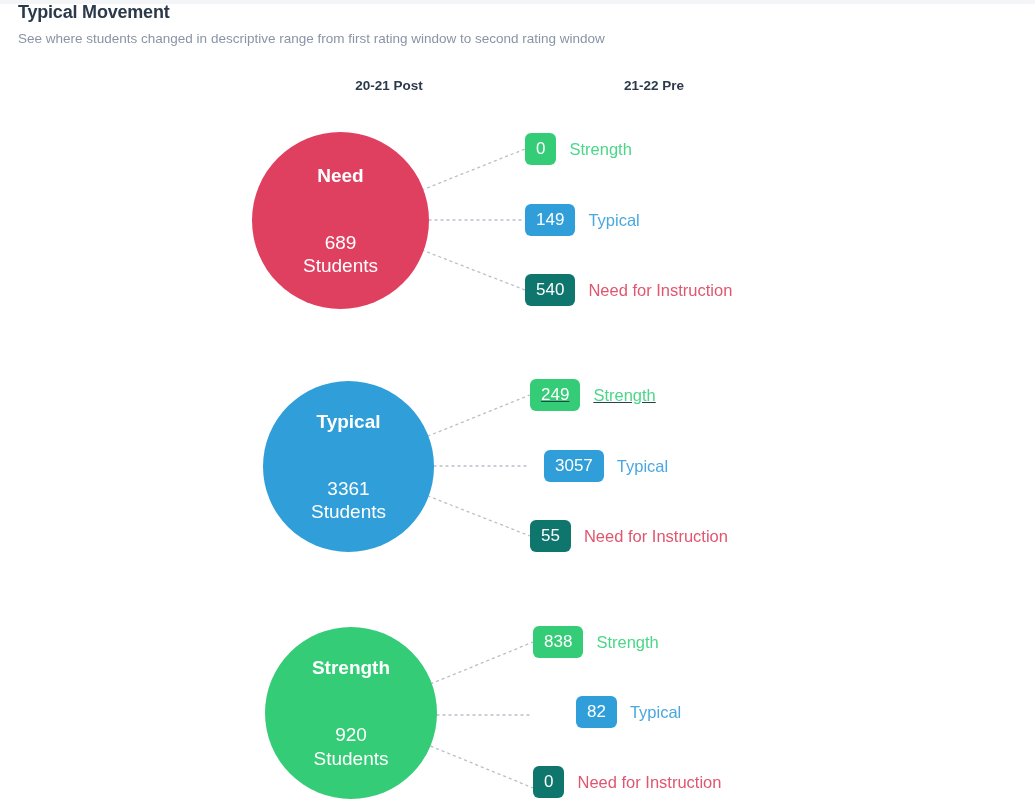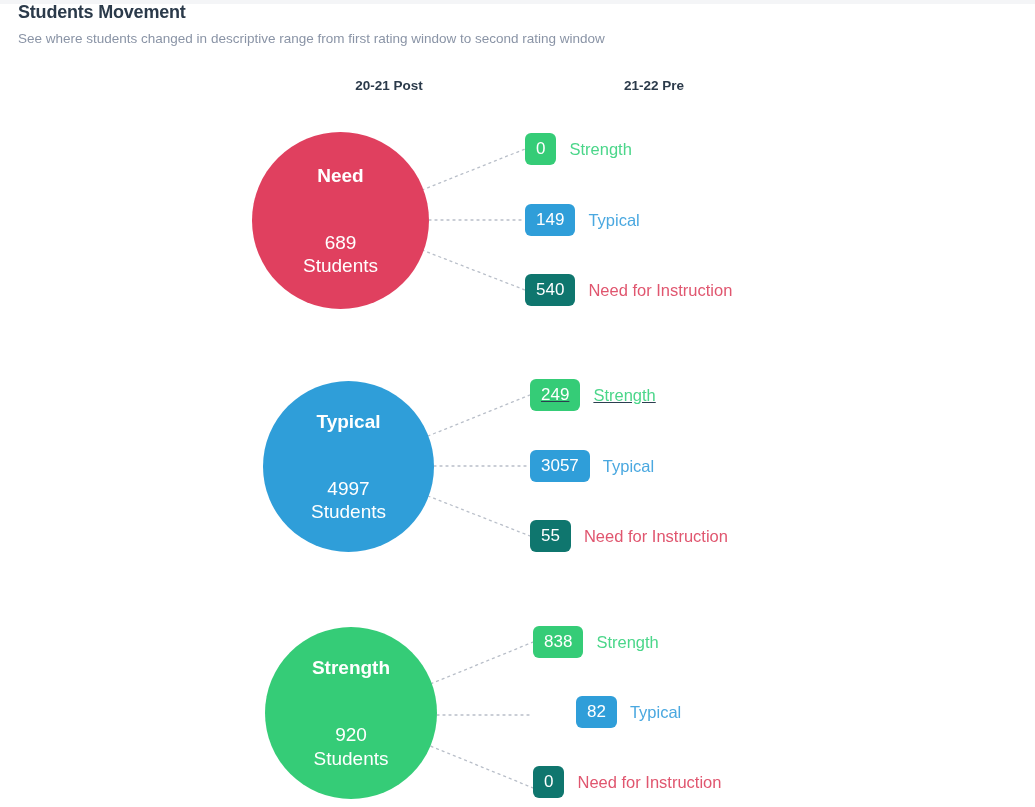--- a/index.html
+++ b/index.html
@@ -149,21 +149,21 @@
   .t-typical  { color: #4aa8e0; }
   .t-need     { color: #e0566f; }
 </style>
 </head>
 <body>
 
 <div class="top-strip"></div>
 
 <div class="page">
 
-  <div class="hdr-title">Students Movement</div>
+  <div class="hdr-title">Typical Movement</div>
   <div class="hdr-sub">See where students changed in descriptive range from first rating window to second rating window</div>
 
   <div class="col-head left">20-21 Post</div>
   <div class="col-head right">21-22 Pre</div>
 
   <div class="group" id="group-0">
     <svg class="connectors" viewBox="0 0 1035 200" preserveAspectRatio="none">
       <line x1="422" y1="68" x2="525" y2="27" stroke="#b9bfc9" stroke-width="1.3" stroke-dasharray="2 4" stroke-linecap="round"></line>
       <line x1="429" y1="98" x2="525" y2="98" stroke="#b9bfc9" stroke-width="1.3" stroke-dasharray="2 4" stroke-linecap="round"></line>
       <line x1="422" y1="128" x2="525" y2="168" stroke="#b9bfc9" stroke-width="1.3" stroke-dasharray="2 4" stroke-linecap="round"></line>
@@ -191,29 +191,29 @@
 
   <div class="group" id="group-1">
     <svg class="connectors" viewBox="0 0 1035 200" preserveAspectRatio="none">
       <line x1="428" y1="68" x2="530" y2="27" stroke="#b9bfc9" stroke-width="1.3" stroke-dasharray="2 4" stroke-linecap="round"></line>
       <line x1="434" y1="98" x2="530" y2="98" stroke="#b9bfc9" stroke-width="1.3" stroke-dasharray="2 4" stroke-linecap="round"></line>
       <line x1="428" y1="128" x2="530" y2="168" stroke="#b9bfc9" stroke-width="1.3" stroke-dasharray="2 4" stroke-linecap="round"></line>
     </svg>
 
     <div class="bubble" id="bubble-1">
       <span class="b-label">Typical</span>
-      <span class="b-count">4997</span>
+      <span class="b-count">3361</span>
       <span class="b-unit">Students</span>
     </div>
 
     <div class="outcome" style="left:530px; top:11px;text-decoration:underline;">
       <span class="badge c-strength">249</span>
       <span class="olabel t-strength">Strength</span>
     </div>
-    <div class="outcome" style="left:530px; top:82px;">
+    <div class="outcome" style="left:544px; top:82px;">
       <span class="badge c-typical">3057</span>
       <span class="olabel t-typical">Typical</span>
     </div>
     <div class="outcome" style="left:530px; top:152px;">
       <span class="badge c-need">55</span>
       <span class="olabel t-need">Need for Instruction</span>
     </div>
   </div>
 
   <div class="group" id="group-2">

